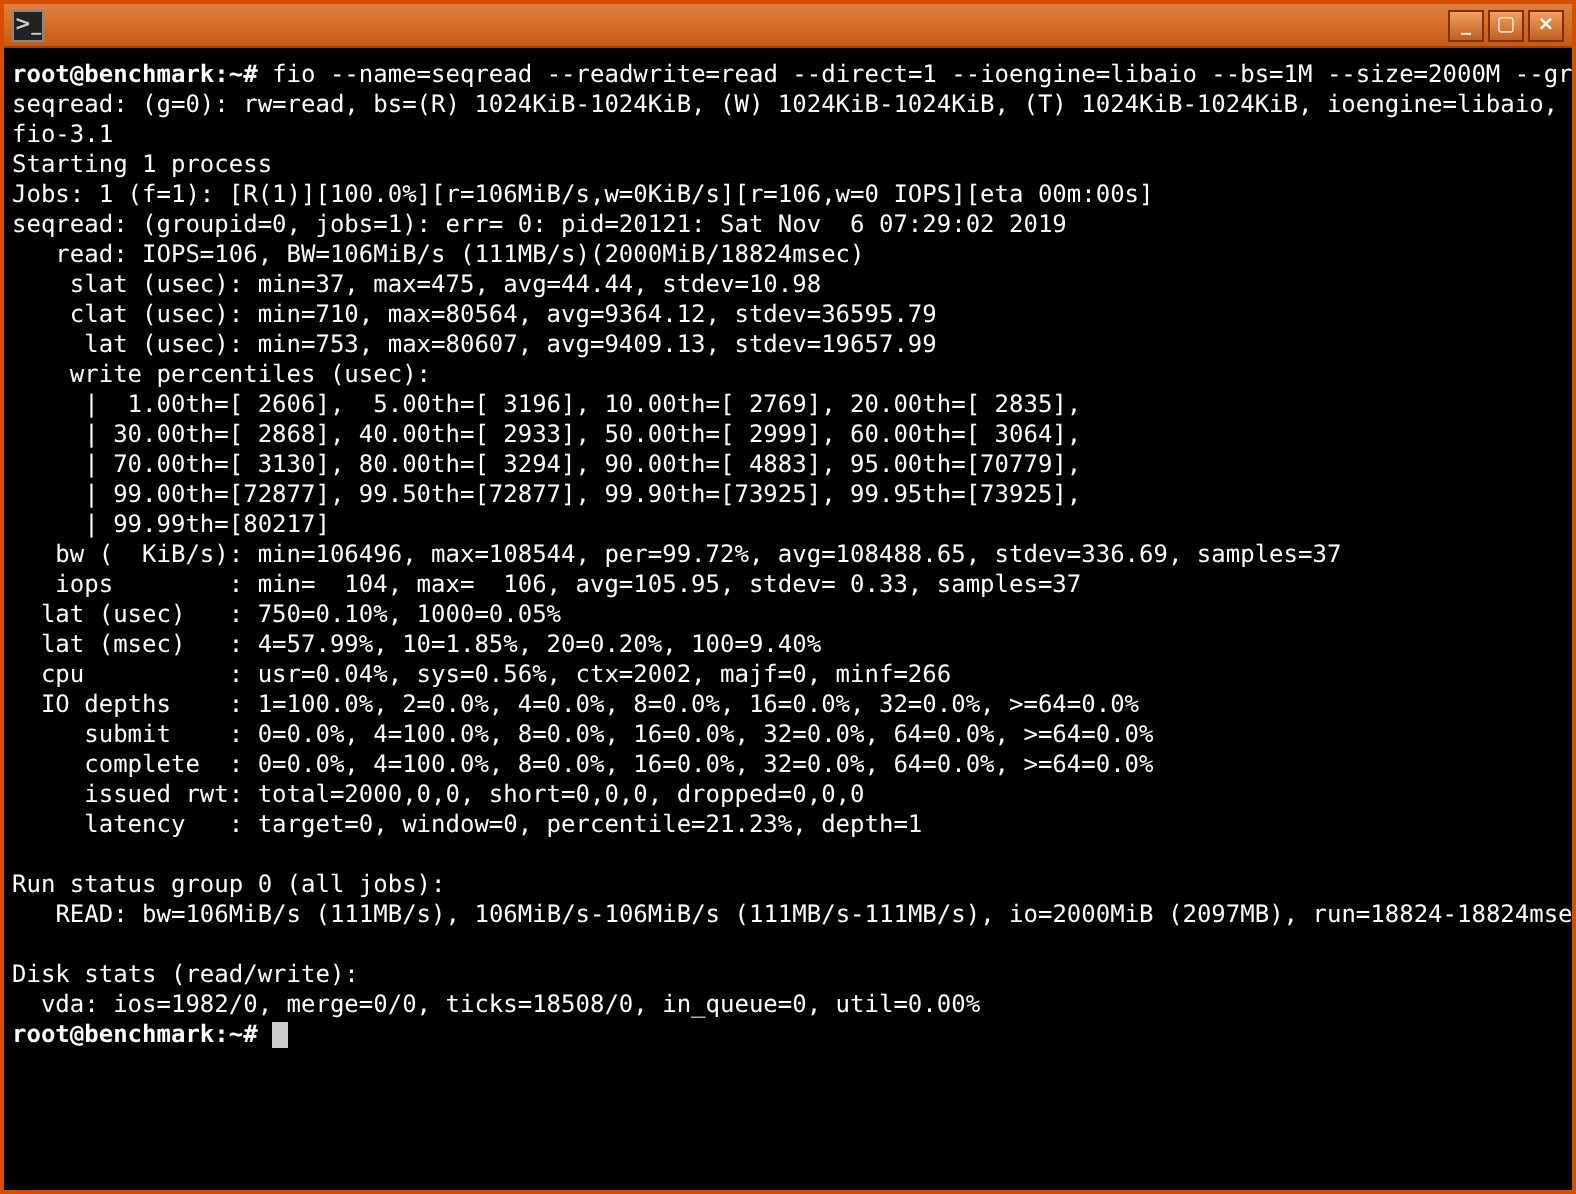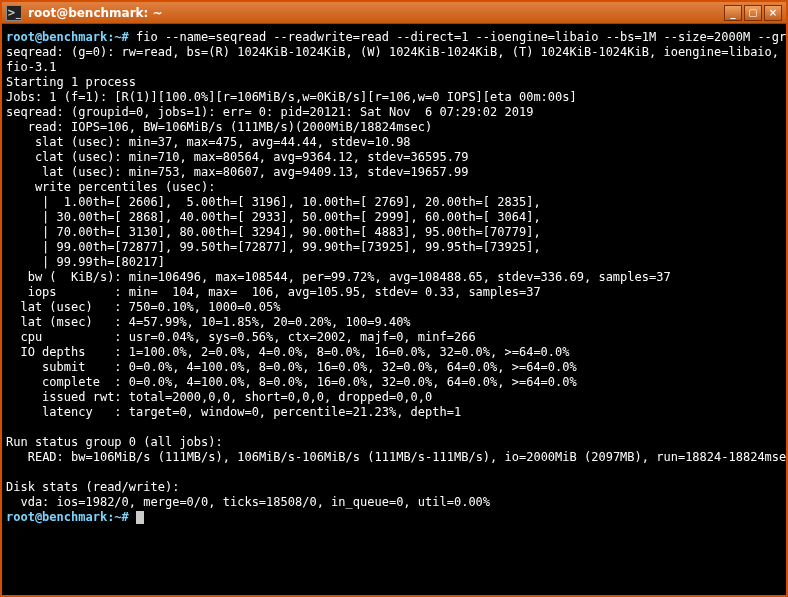--- a/index.html
+++ b/index.html
@@ -54,21 +54,21 @@
     flex: 1;
     background: #000;
     color: #fff;
     font-size: 12px;
     line-height: 15px;
     padding: 6px 4px;
     white-space: pre;
     overflow: hidden;
     letter-spacing: 0px;
   }
-  .prompt { color: #7dd3fc; font-weight: bold; }
+  .prompt { color: #ffffff; font-weight: bold; }
   .cmd { color: #ffffff; }
   .highlight-underline {
     color: #fff;
     text-decoration-color: #d22;
     text-decoration-thickness: 1.5px;
   }
   .cursor {
     display: inline-block;
     width: 8px; height: 13px;
     background: #cccccc;
@@ -76,21 +76,20 @@
   }
 </style>
 </head>
 <body>
 
 <div class="window">
 
   <div class="titlebar">
     <div class="title-left">
       <div class="title-icon">&gt;_</div>
-      <span>root@benchmark: ~</span>
     </div>
     <div class="title-controls">
       <div class="title-btn">
           <span>_</span>
         </div>
       <div class="title-btn">
           <span>▢</span>
         </div>
       <div class="title-btn">
           <span>×</span>

